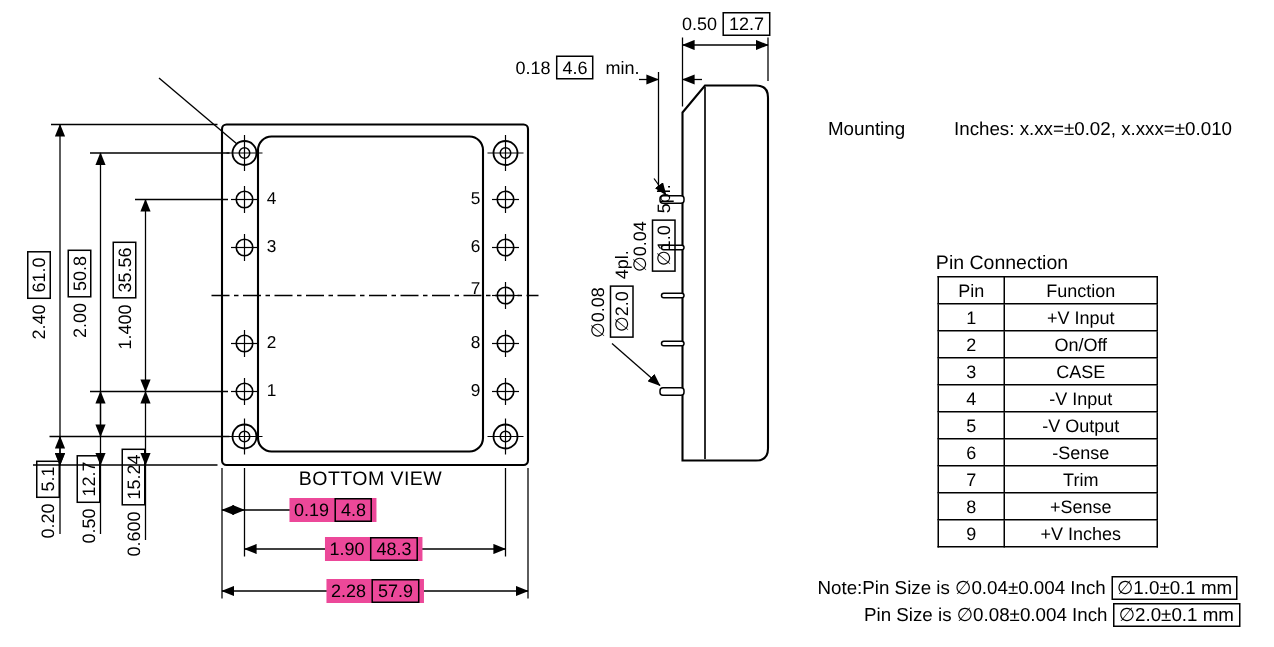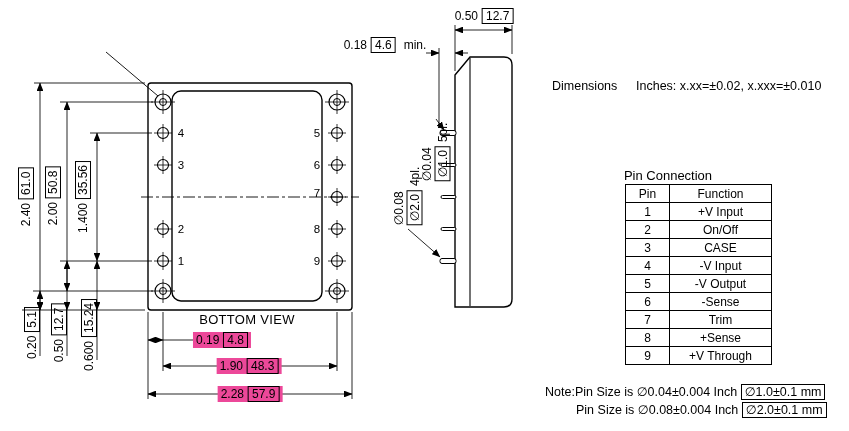--- a/index.html
+++ b/index.html
@@ -273,21 +273,21 @@
     </div>
   </div>
   <div class="anchor" style="left:407px;top:196px">
     <div class="lbl rot dia">
       <div class="dia-line">∅0.08</div>
       <div class="dia-line"><span class="dmm">∅2.0</span><span class="suf">4pl.</span></div>
     </div>
   </div>
 
   <div class="tol-block">
-    <div><span class="tol-label">Dimensions</span><span>Inches: x.xx=±0.02, x.xxx=±0.010</span></div>
+    <div><span class="tol-label">Mounting</span><span>Inches: x.xx=±0.02, x.xxx=±0.010</span></div>
   </div>
 
   <div class="pt-title">Pin Connection</div>
 
   <table class="pin-table">
     <tbody>
         <tr>
       <th>Pin</th>
       <th>Function</th>
     </tr>
@@ -318,21 +318,21 @@
     <tr>
           <td>7</td>
           <td>Trim</td>
         </tr>
     <tr>
           <td>8</td>
           <td>+Sense</td>
         </tr>
     <tr>
           <td>9</td>
-          <td>+V Through</td>
+          <td>+V Inches</td>
         </tr>
   </tbody>
     </table>
 
   <div class="footer-notes">
     <div><span>Note:Pin Size is </span><span>∅0.04±0.004 Inch</span> <span class="dmm">∅1.0±0.1 mm</span></div>
     <div class="fn2"><span>Pin Size is </span><span>∅0.08±0.004 Inch</span> <span class="dmm">∅2.0±0.1 mm</span></div>
   </div>
 
 </div>

